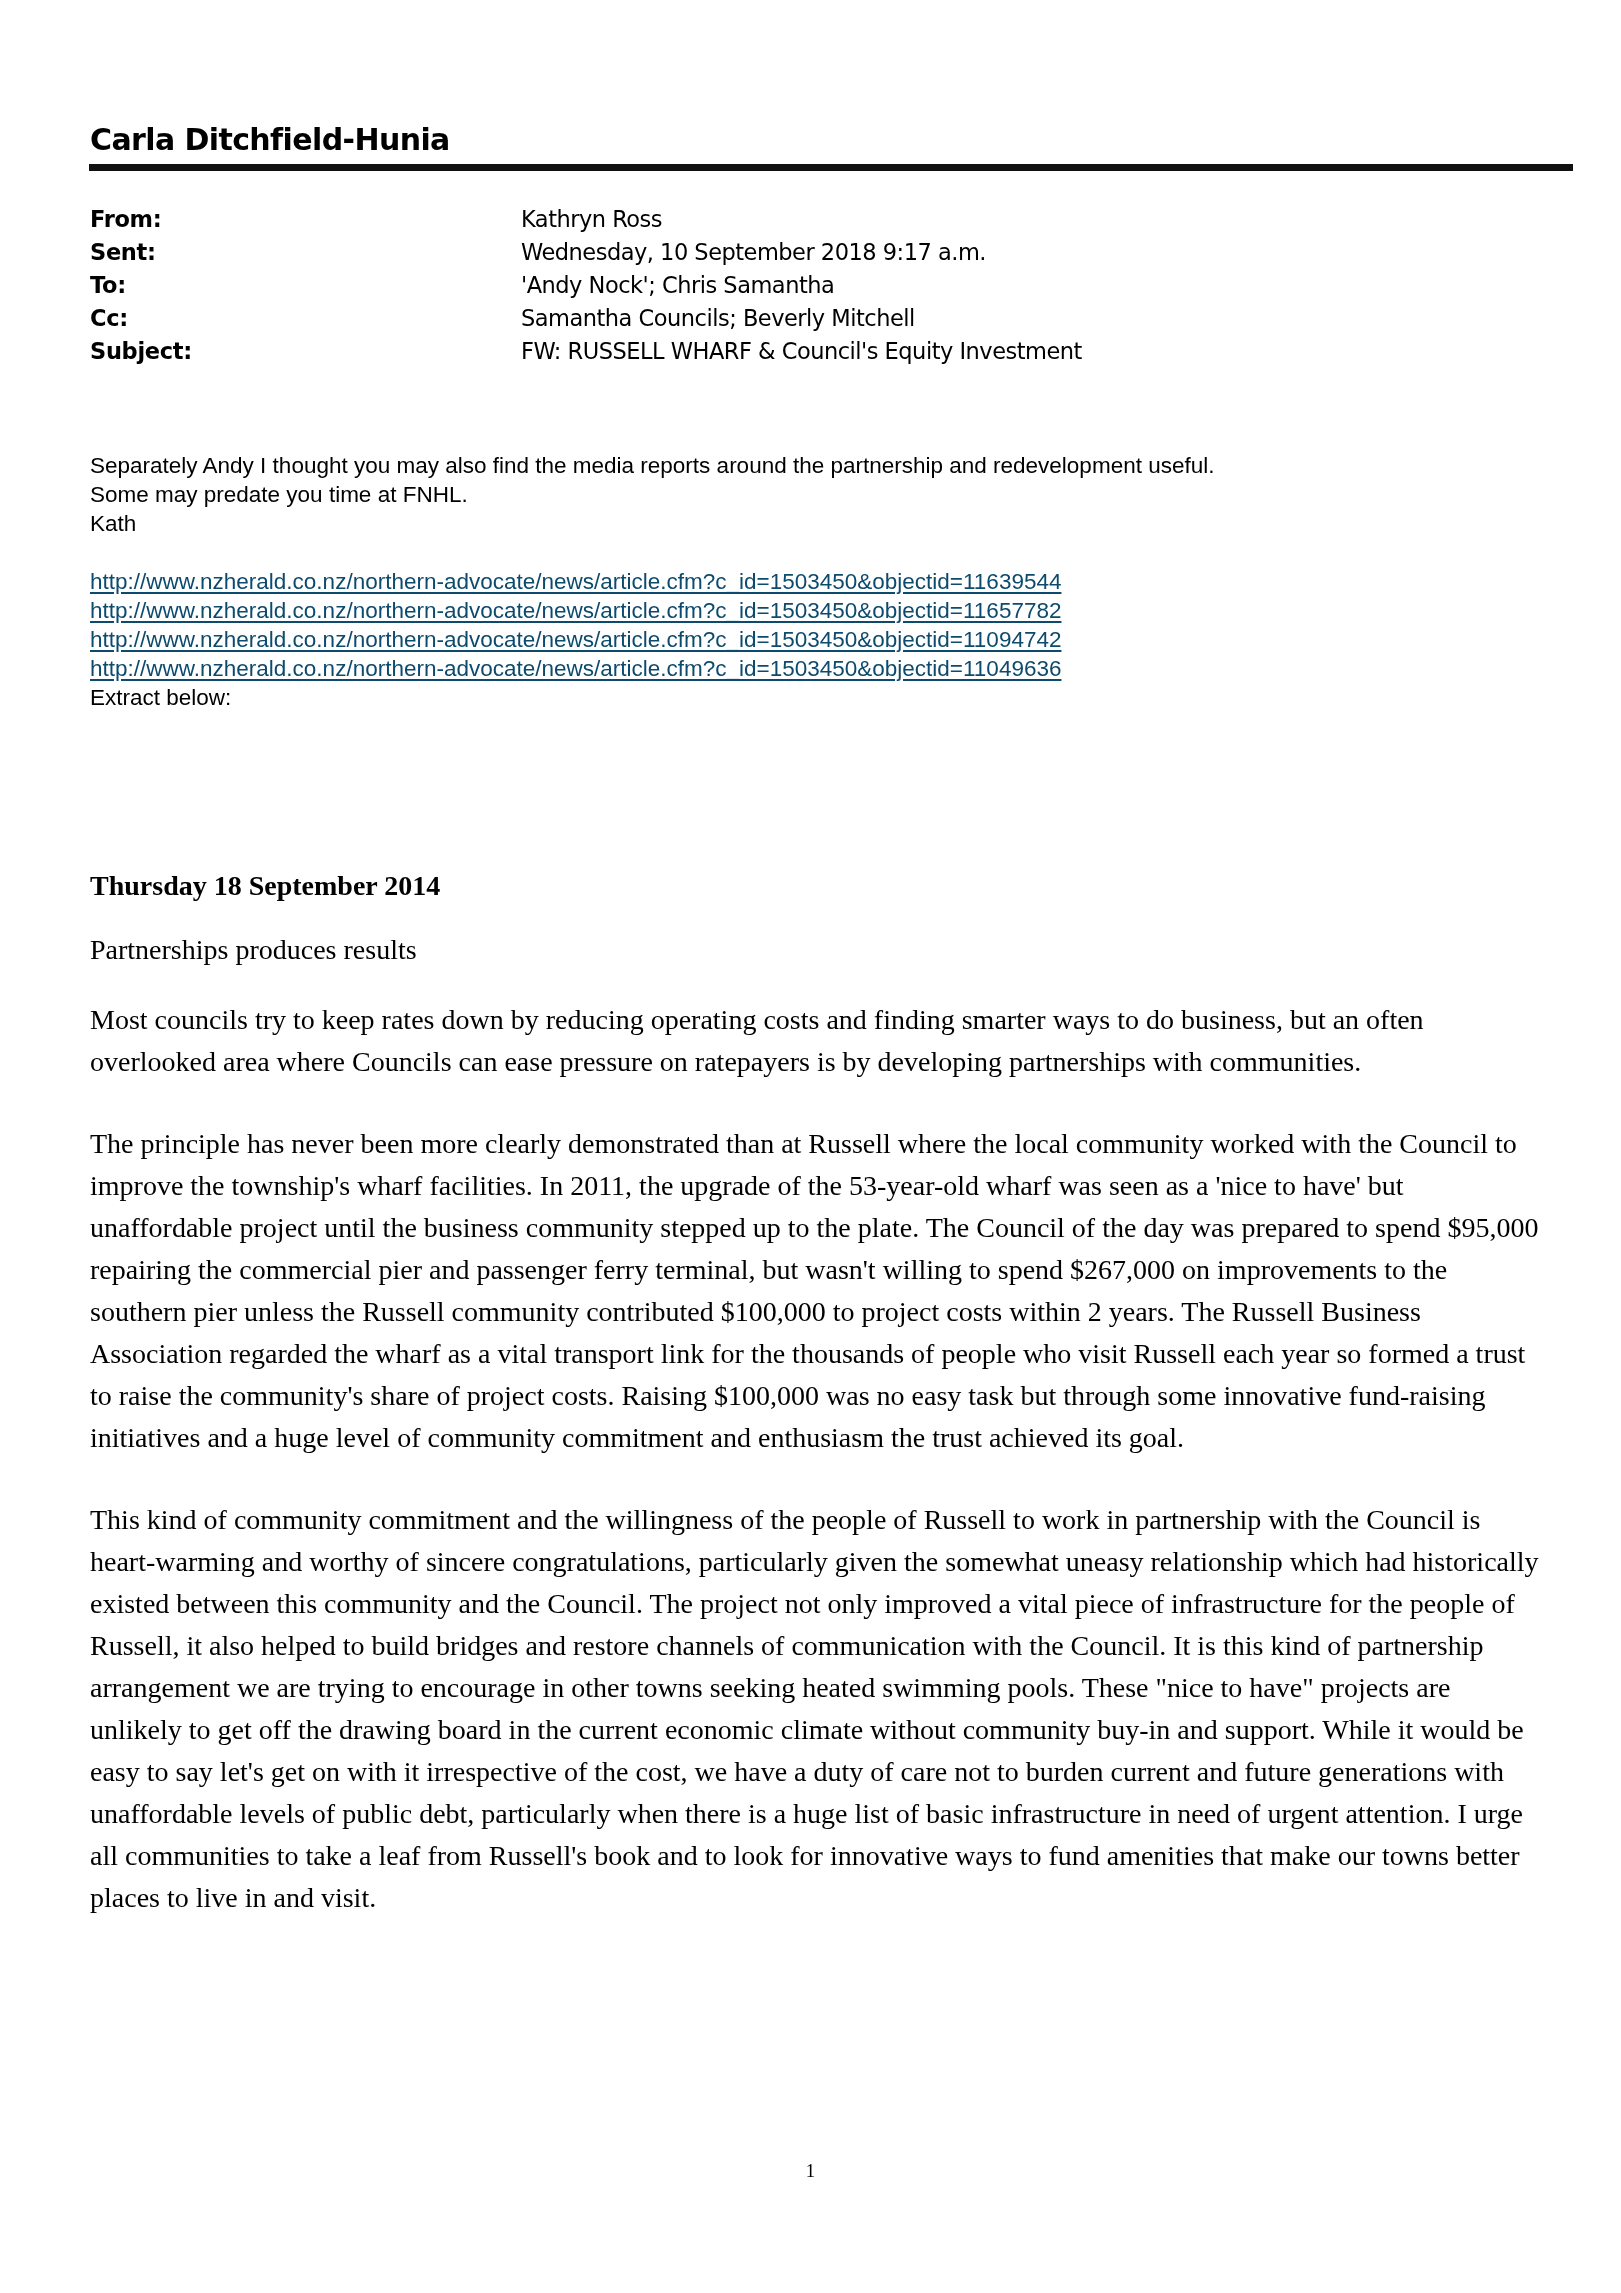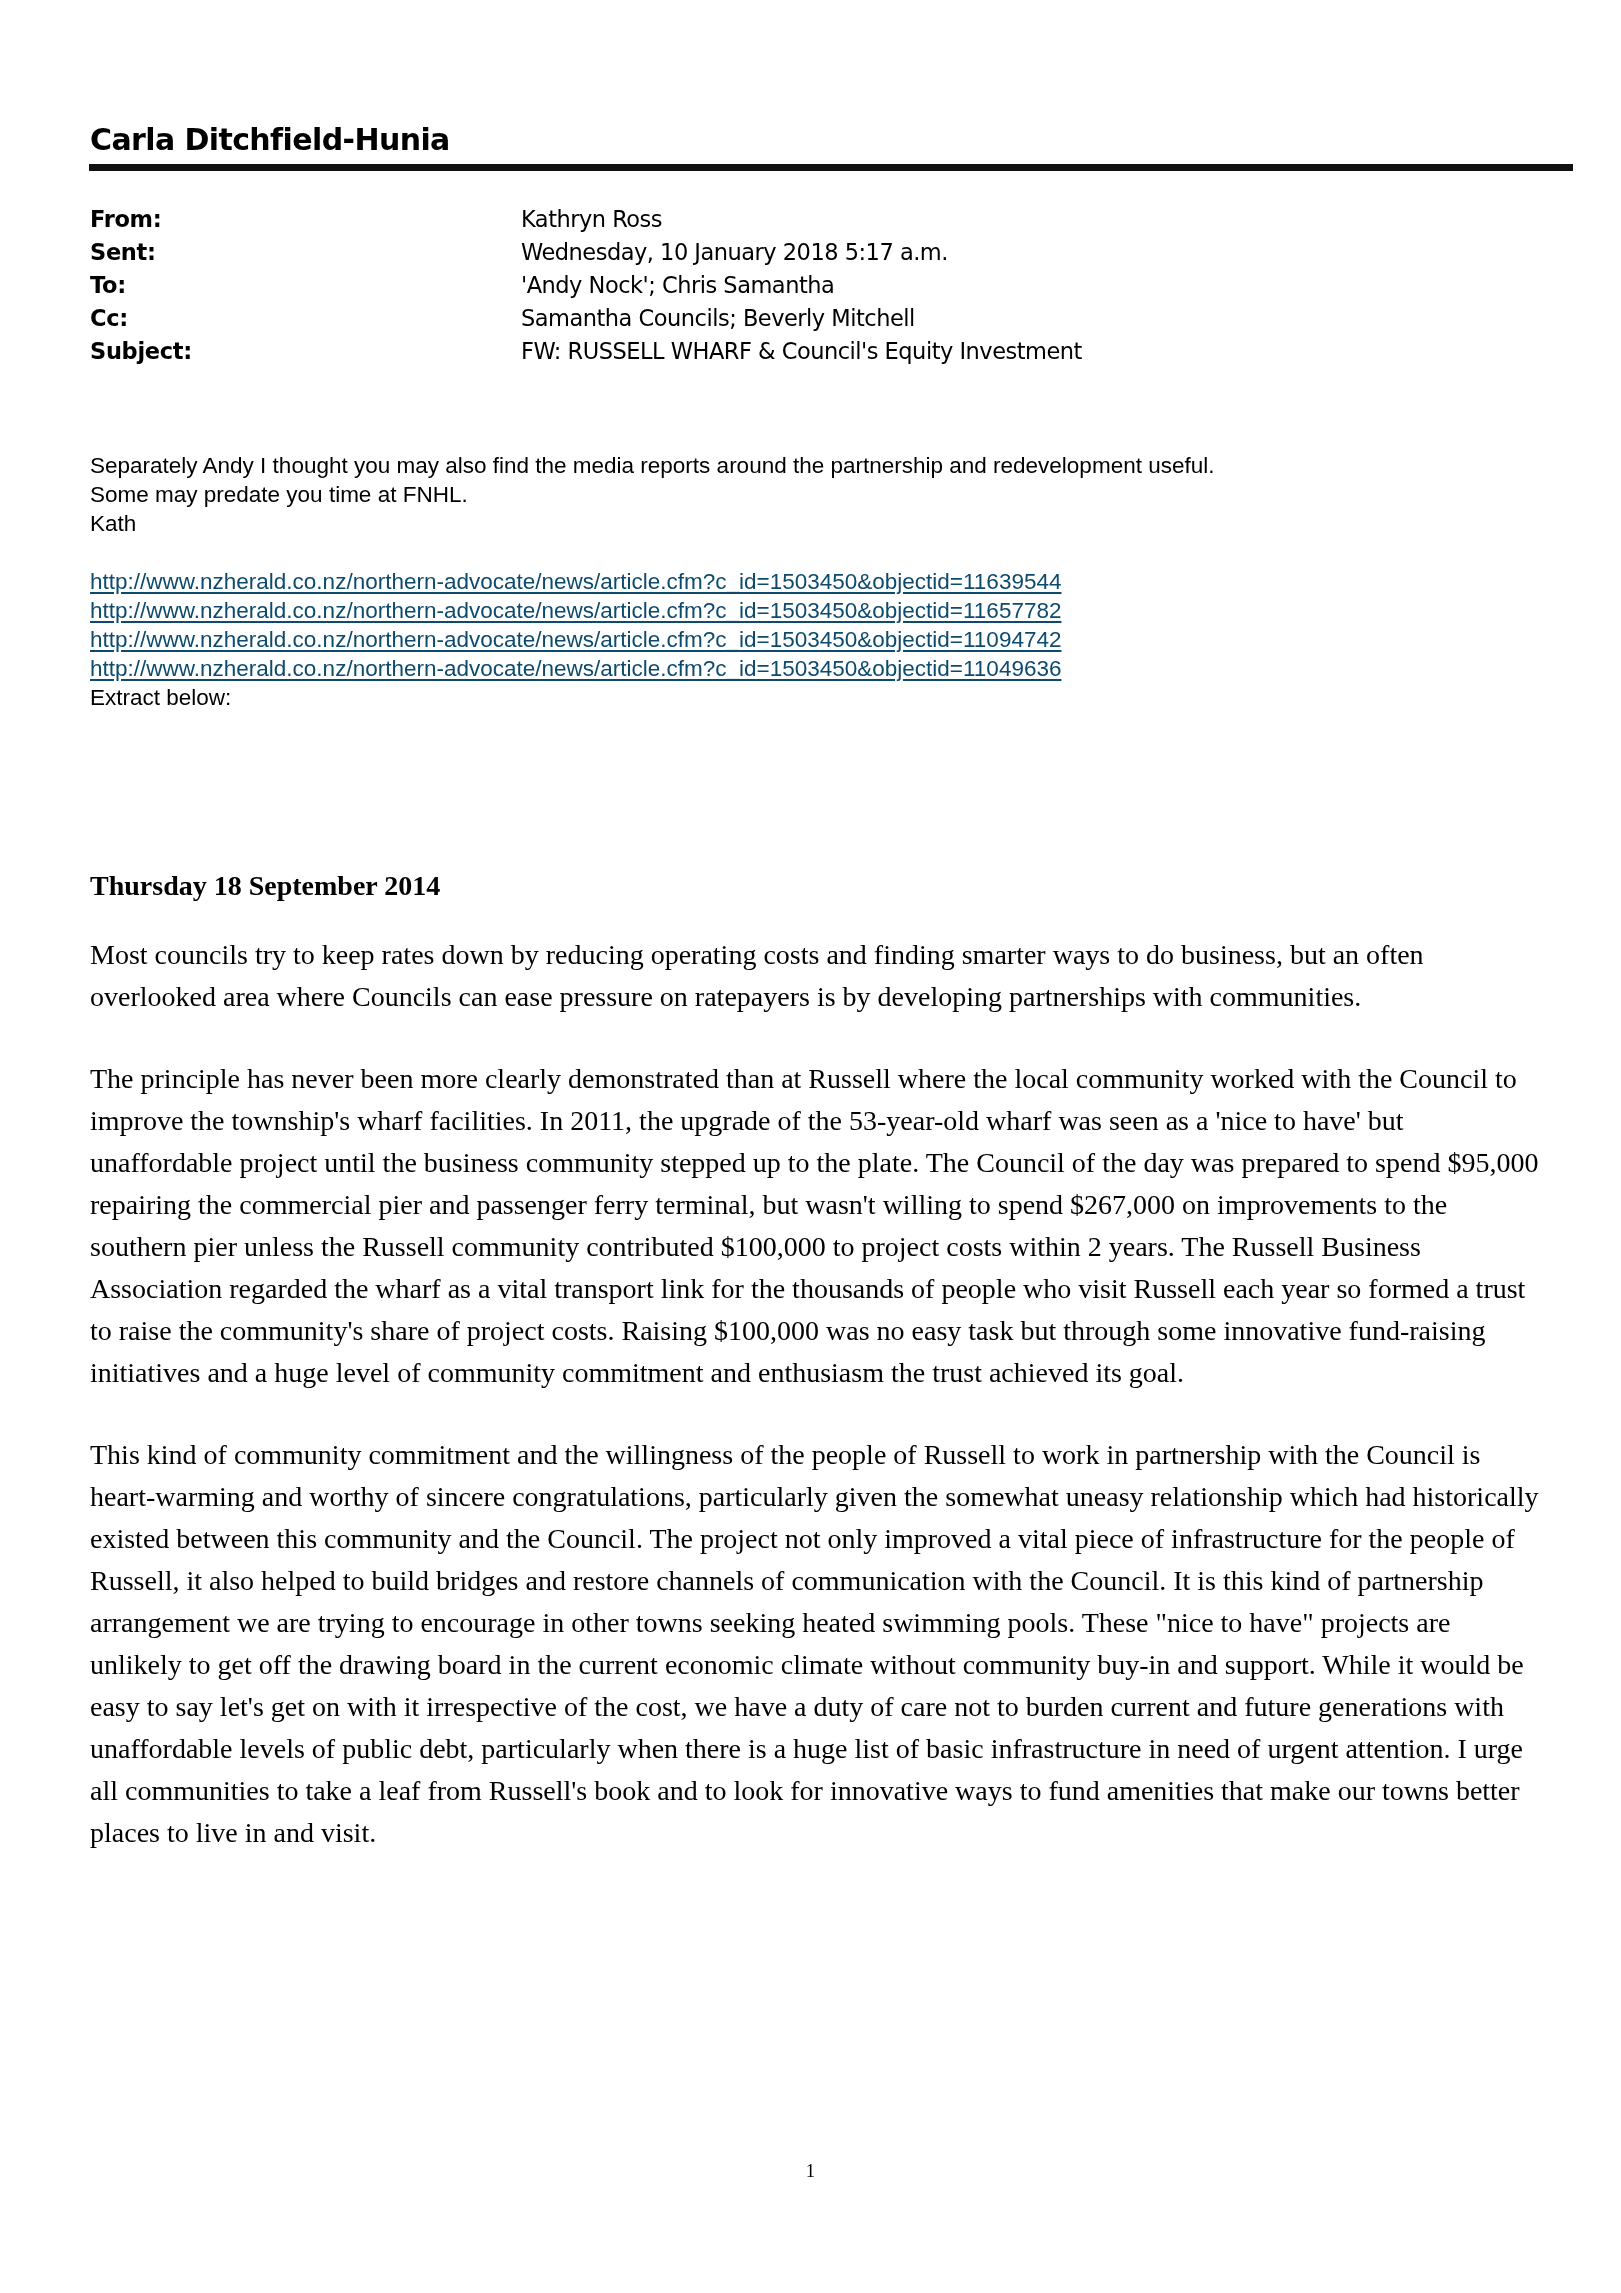--- a/index.html
+++ b/index.html
@@ -50,21 +50,21 @@
   <div class="sender-name">Carla Ditchfield-Hunia</div>
   <div class="header-rule"></div>
 
   <div class="meta">
     <div class="meta-row">
       <span class="meta-label">From:</span>
       <span class="meta-value">Kathryn Ross</span>
     </div>
     <div class="meta-row">
       <span class="meta-label">Sent:</span>
-      <span class="meta-value">Wednesday, 10 January 2018 5:17 a.m.</span>
+      <span class="meta-value">Wednesday, 10 September 2018 9:17 a.m.</span>
     </div>
     <div class="meta-row">
       <span class="meta-label">To:</span>
       <span class="meta-value">'Andy Nock'; Chris Samantha</span>
     </div>
     <div class="meta-row">
       <span class="meta-label">Cc:</span>
       <span class="meta-value">Samantha Councils; Beverly Mitchell</span>
     </div>
     <div class="meta-row">
@@ -81,20 +81,21 @@
       <a class="link">http://www.nzherald.co.nz/northern-advocate/news/article.cfm?c_id=1503450&amp;objectid=11639544</a>
       <a class="link">http://www.nzherald.co.nz/northern-advocate/news/article.cfm?c_id=1503450&amp;objectid=11657782</a>
       <a class="link">http://www.nzherald.co.nz/northern-advocate/news/article.cfm?c_id=1503450&amp;objectid=11094742</a>
       <a class="link">http://www.nzherald.co.nz/northern-advocate/news/article.cfm?c_id=1503450&amp;objectid=11049636</a>
     </p>
     <p>Extract below:</p>
   </div>
 
   <div class="extract">
     <p class="extract-date">Thursday 18 September 2014</p>
+    <p class="extract-title">Partnerships produces results</p>
     <p class="para">Most councils try to keep rates down by reducing operating costs and finding smarter ways to do business, but an often overlooked area where Councils can ease pressure on ratepayers is by developing partnerships with communities.</p>
     <p class="para">The principle has never been more clearly demonstrated than at Russell where the local community worked with the Council to improve the township's wharf facilities. In 2011, the upgrade of the 53-year-old wharf was seen as a 'nice to have' but unaffordable project until the business community stepped up to the plate. The Council of the day was prepared to spend $95,000 repairing the commercial pier and passenger ferry terminal, but wasn't willing to spend $267,000 on improvements to the southern pier unless the Russell community contributed $100,000 to project costs within 2 years. The Russell Business Association regarded the wharf as a vital transport link for the thousands of people who visit Russell each year so formed a trust to raise the community's share of project costs. Raising $100,000 was no easy task but through some innovative fund-raising initiatives and a huge level of community commitment and enthusiasm the trust achieved its goal.</p>
     <p class="para">This kind of community commitment and the willingness of the people of Russell to work in partnership with the Council is heart-warming and worthy of sincere congratulations, particularly given the somewhat uneasy relationship which had historically existed between this community and the Council. The project not only improved a vital piece of infrastructure for the people of Russell, it also helped to build bridges and restore channels of communication with the Council. It is this kind of partnership arrangement we are trying to encourage in other towns seeking heated swimming pools. These "nice to have" projects are unlikely to get off the drawing board in the current economic climate without community buy-in and support. While it would be easy to say let's get on with it irrespective of the cost, we have a duty of care not to burden current and future generations with unaffordable levels of public debt, particularly when there is a huge list of basic infrastructure in need of urgent attention. I urge all communities to take a leaf from Russell's book and to look for innovative ways to fund amenities that make our towns better places to live in and visit.</p>
   </div>
 
   <div class="page-number">1</div>
 </div>
 
 
 </body></html>

